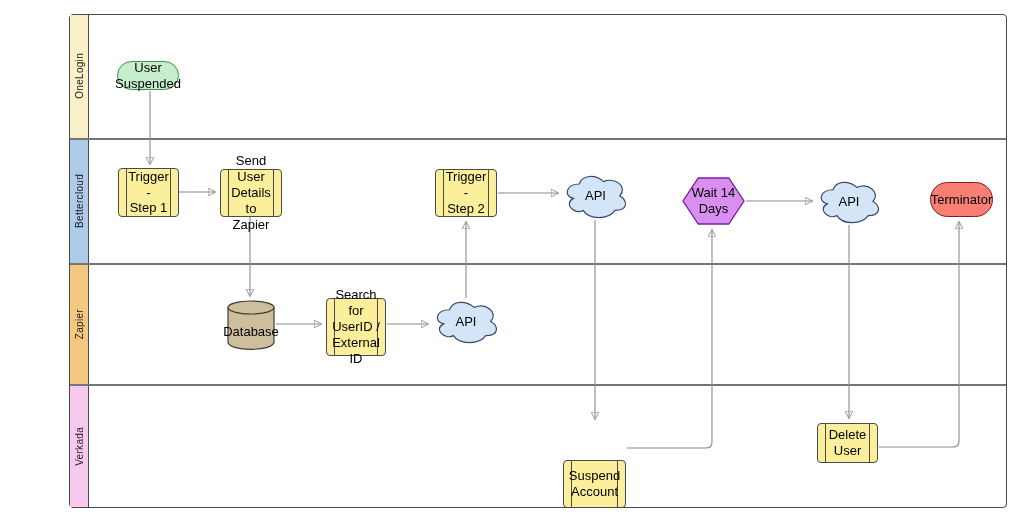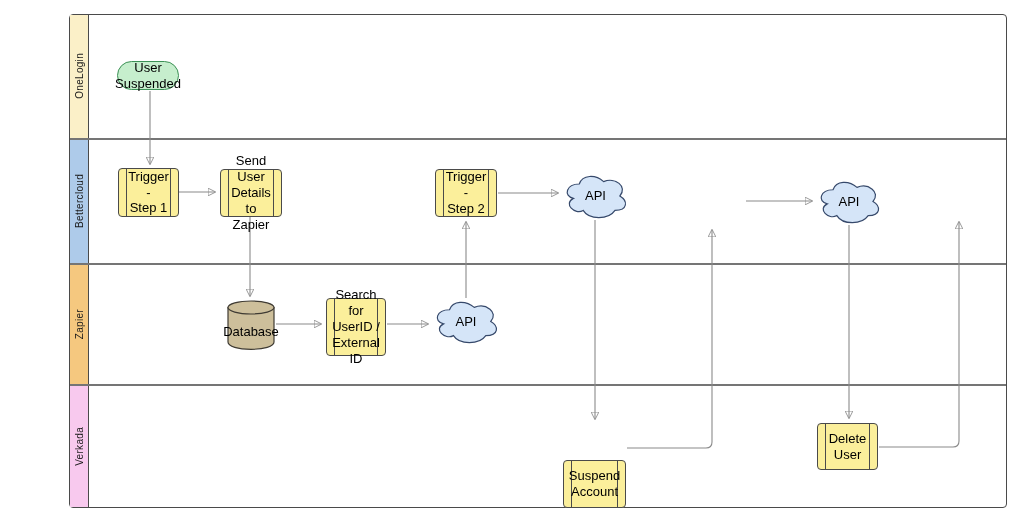--- a/index.html
+++ b/index.html
@@ -133,32 +133,42 @@
 Step 2</div>
   </div>
 
   <div class="node cloud" style="left:563px; top:172px; width:65px; height:48px;">
     <svg viewBox="0 0 100 70" preserveAspectRatio="none">
       <path d="M25,17.5 C5,17.5 0,35 16,38.5 C0,46.2 18,63 31,56 C40,70 70,70 80,56 C100,56 100,42 87.5,35 C100,21 80,7 62.5,14 C50,3.5 30,3.5 25,17.5 Z"></path>
     </svg>
     <div class="label">API</div>
   </div>
 
+  <div class="node hex" style="left:682px; top:177px; width:63px; height:48px;">
+    <svg viewBox="0 0 62 48" preserveAspectRatio="none">
+      <polygon points="16,1 46,1 61,24 46,47 16,47 1,24"></polygon>
+    </svg>
+    <div class="label">Wait 14
+Days</div>
+  </div>
 
   <div class="node cloud" style="left:817px; top:178px; width:64px; height:47px;">
     <svg viewBox="0 0 100 70" preserveAspectRatio="none">
       <path d="M25,17.5 C5,17.5 0,35 16,38.5 C0,46.2 18,63 31,56 C40,70 70,70 80,56 C100,56 100,42 87.5,35 C100,21 80,7 62.5,14 C50,3.5 30,3.5 25,17.5 Z"></path>
     </svg>
     <div class="label">API</div>
   </div>
 
+  <div class="node stadium-red" style="left:930px; top:182px; width:63px; height:35px;">
+    <div class="label">Terminator</div>
+  </div>
 
   <div class="node proc" style="left:563px; top:424px; width:63px; height:48px;margin-top:36px;">
     <div class="label">Suspend
 Account</div>
   </div>
 
-  <div class="node proc" style="left:817px; top:423px; width:61px; height:47px;">
+  <div class="node proc" style="left:817px; top:423px; width:61px; height:40px;">
     <div class="label">Delete
 User</div>
   </div>
 
 </div>
 
 </body></html>

